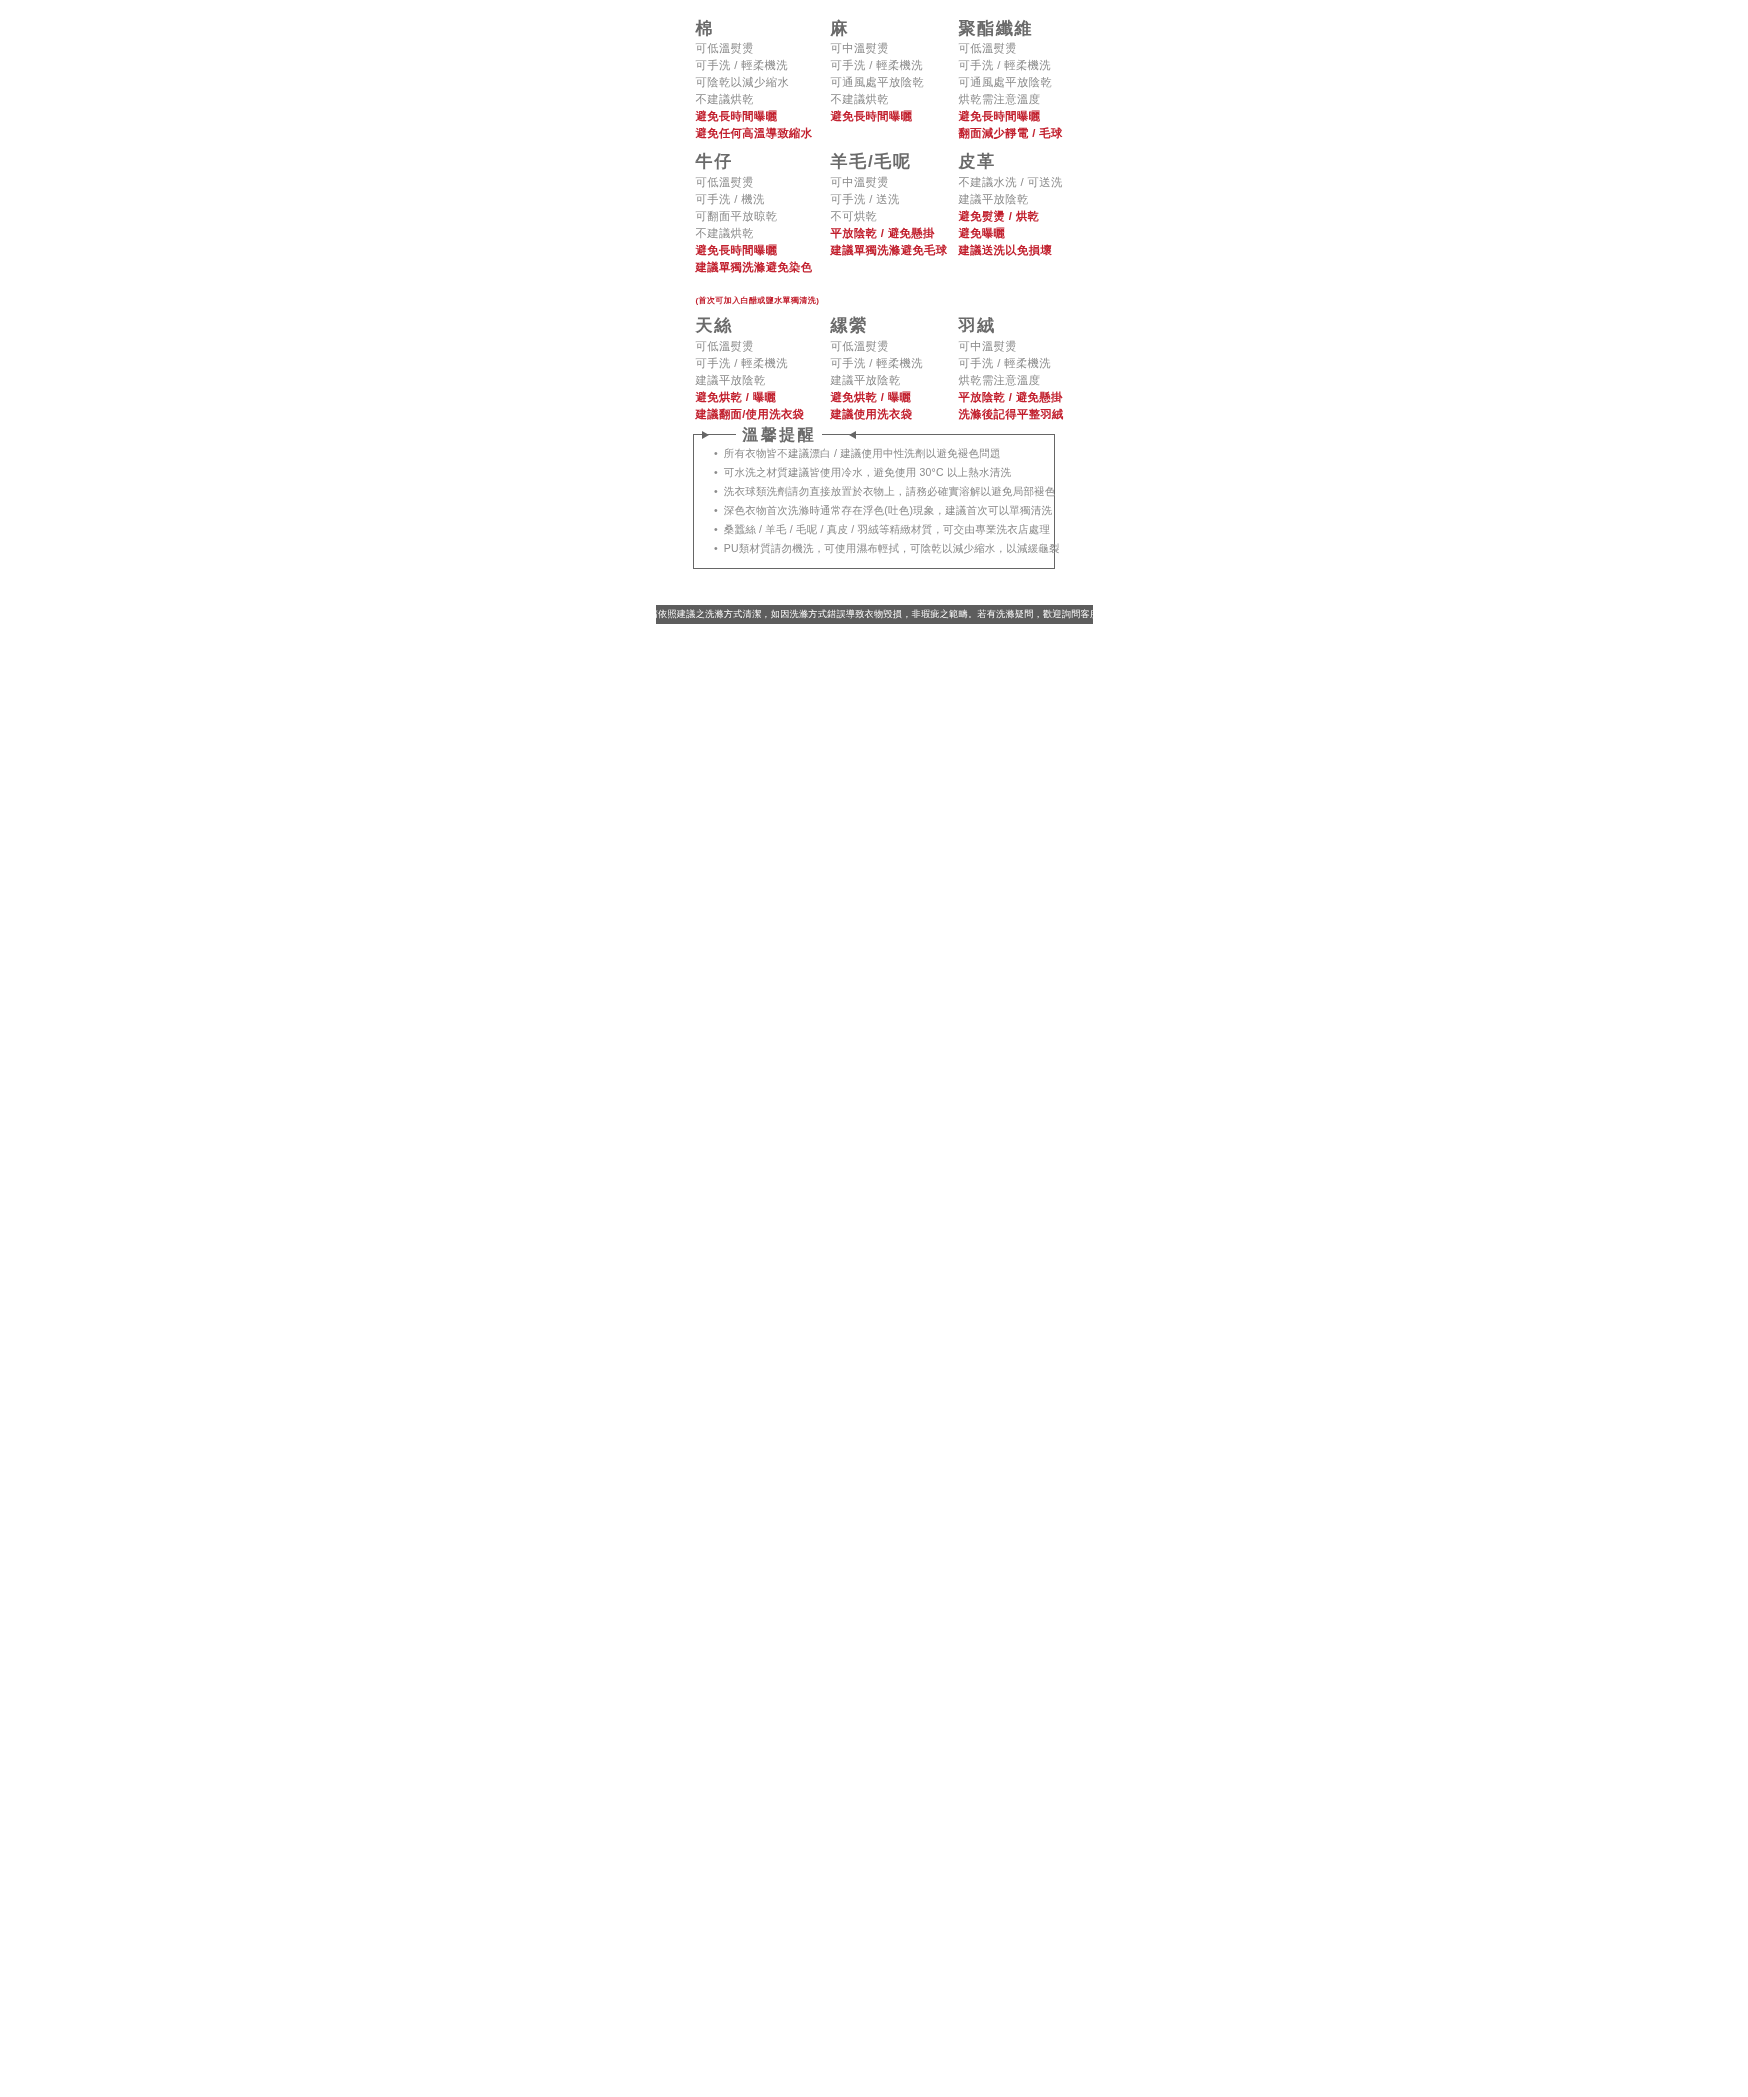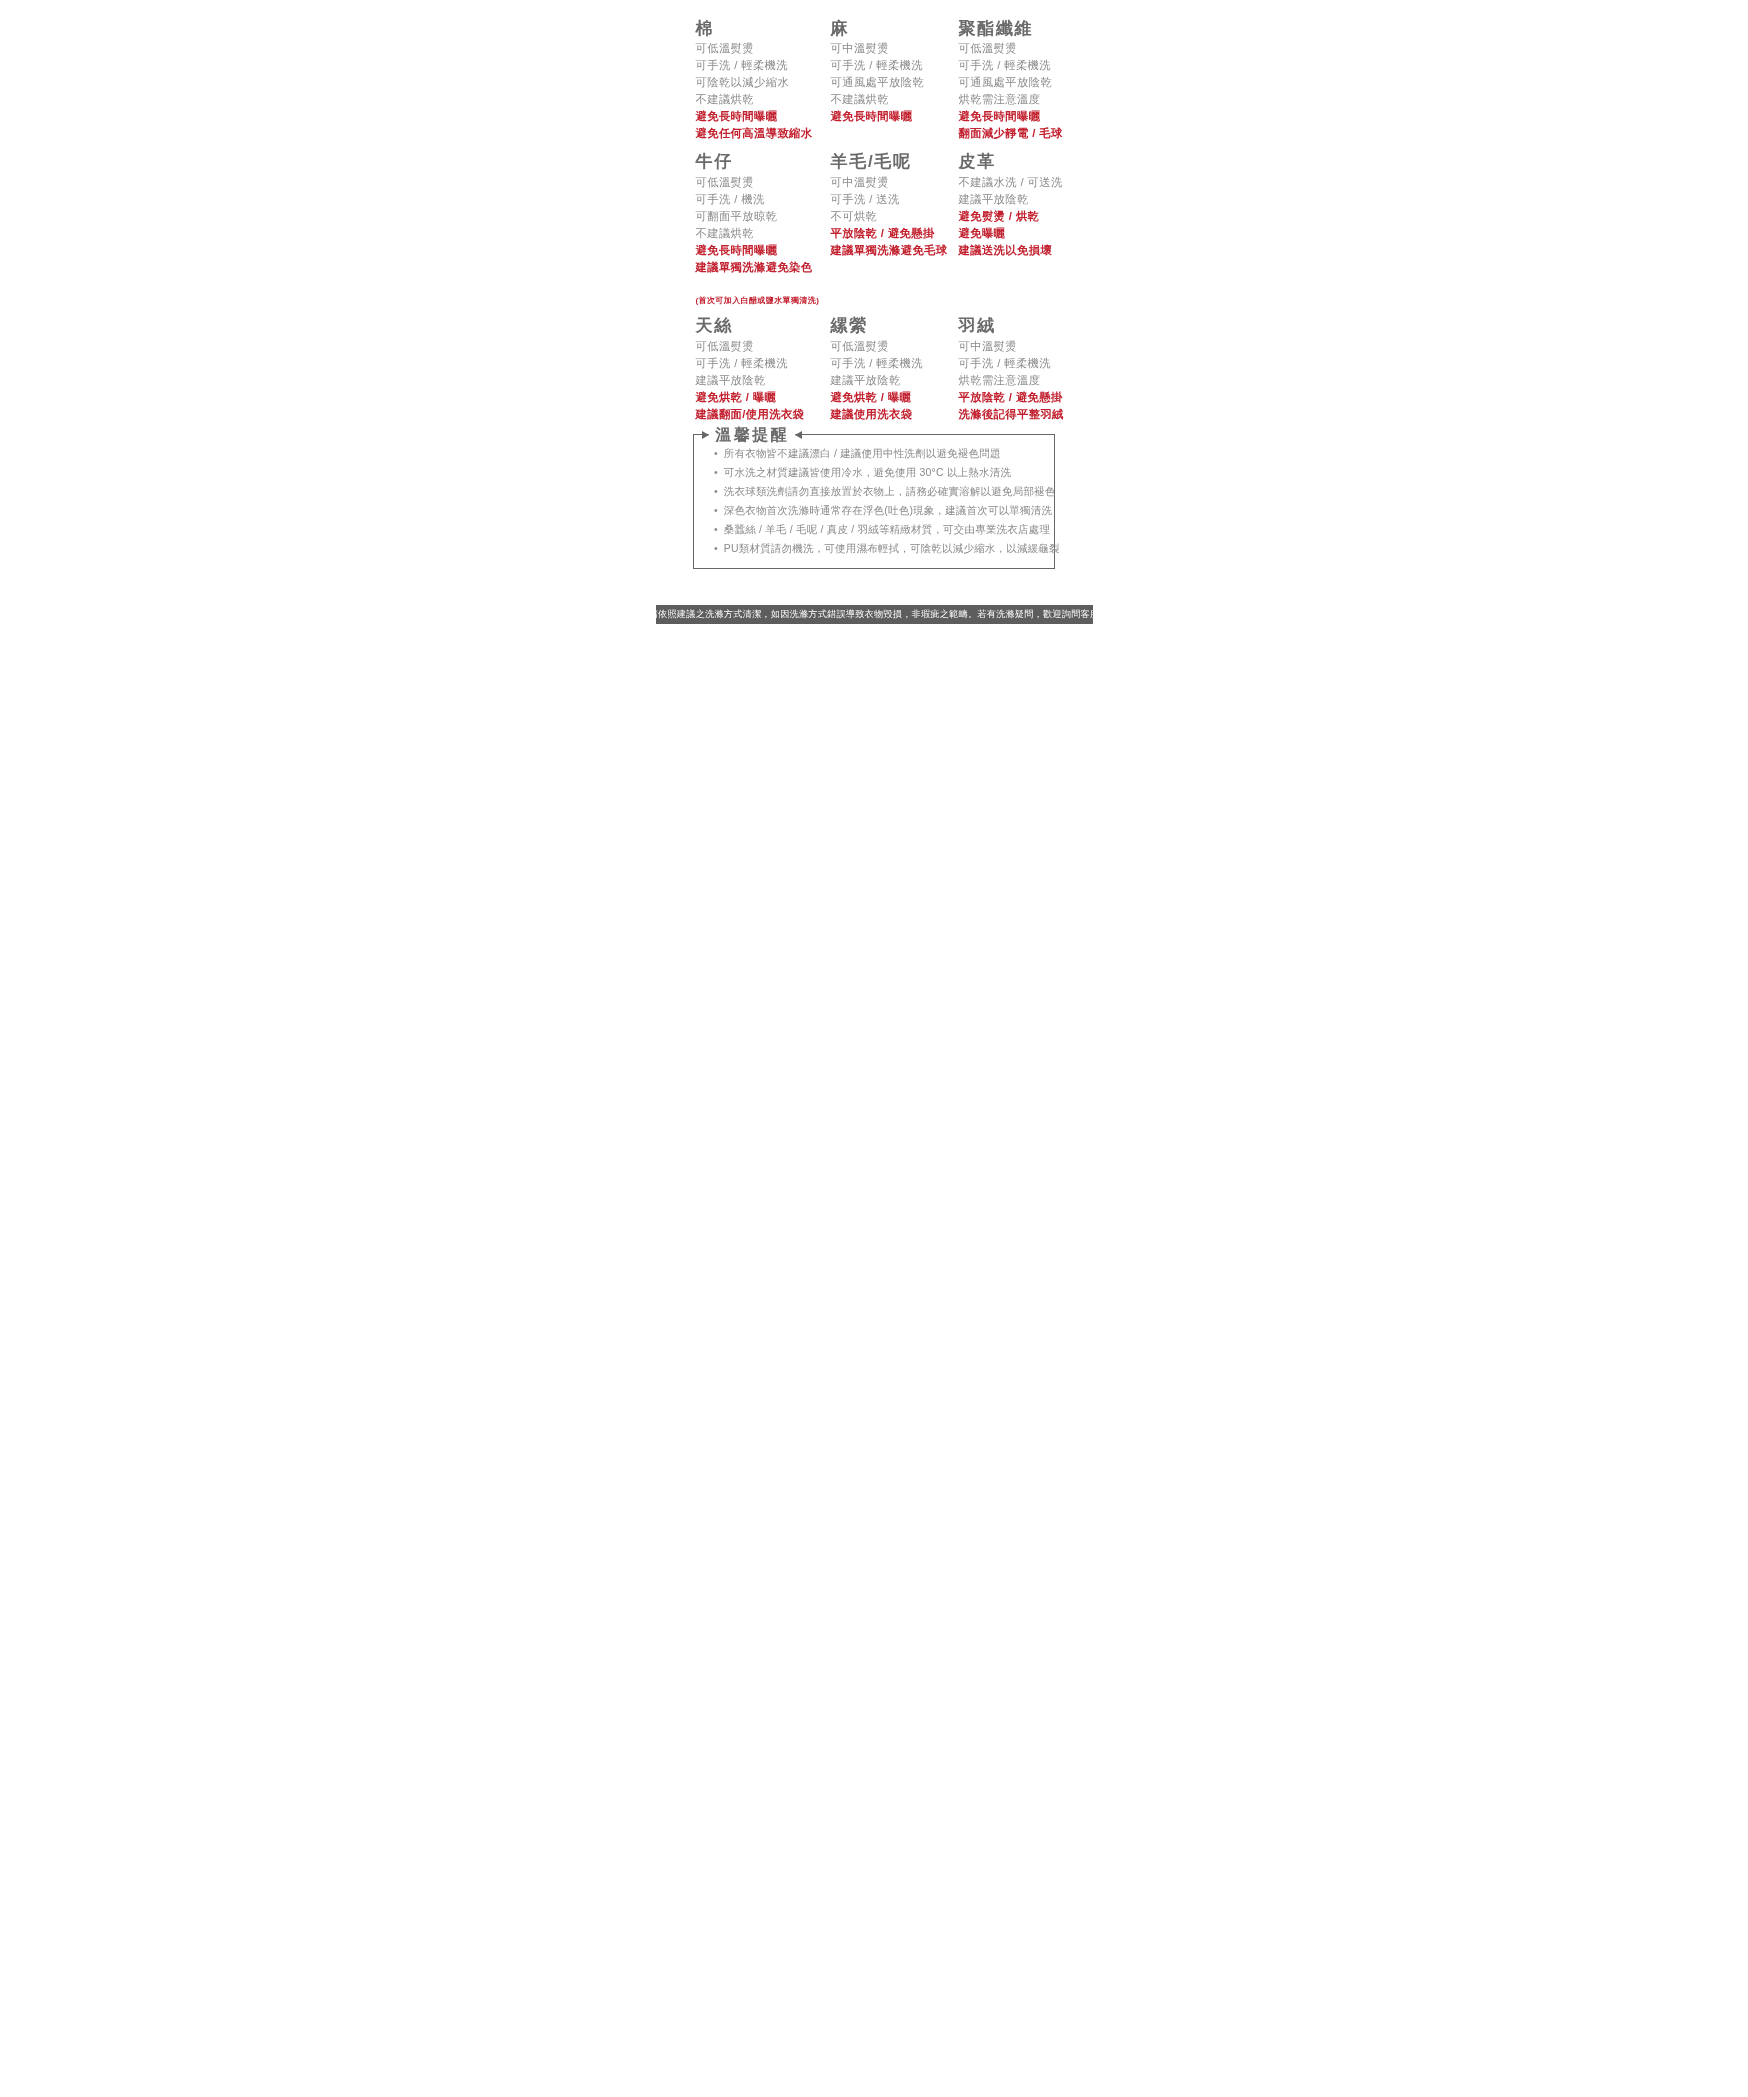--- a/index.html
+++ b/index.html
@@ -84,20 +84,21 @@
     border:1.3px solid var(--border);
     padding:12.6px 8.4px 6.7px 20px;
   }
   .reminder-title-wrap{
     position:absolute;
     top:-11.3px;
     left:8.4px;
     display:flex;
     align-items:center;
     height:22px;
+    gap:27px;
   }
   .tri{width:0;height:0;}
   .tri-right{
     border-top:4.6px solid transparent;
     border-bottom:4.6px solid transparent;
     border-left:7.1px solid var(--border);
   }
   .tri-left{
     border-top:4.6px solid transparent;
     border-bottom:4.6px solid transparent;

